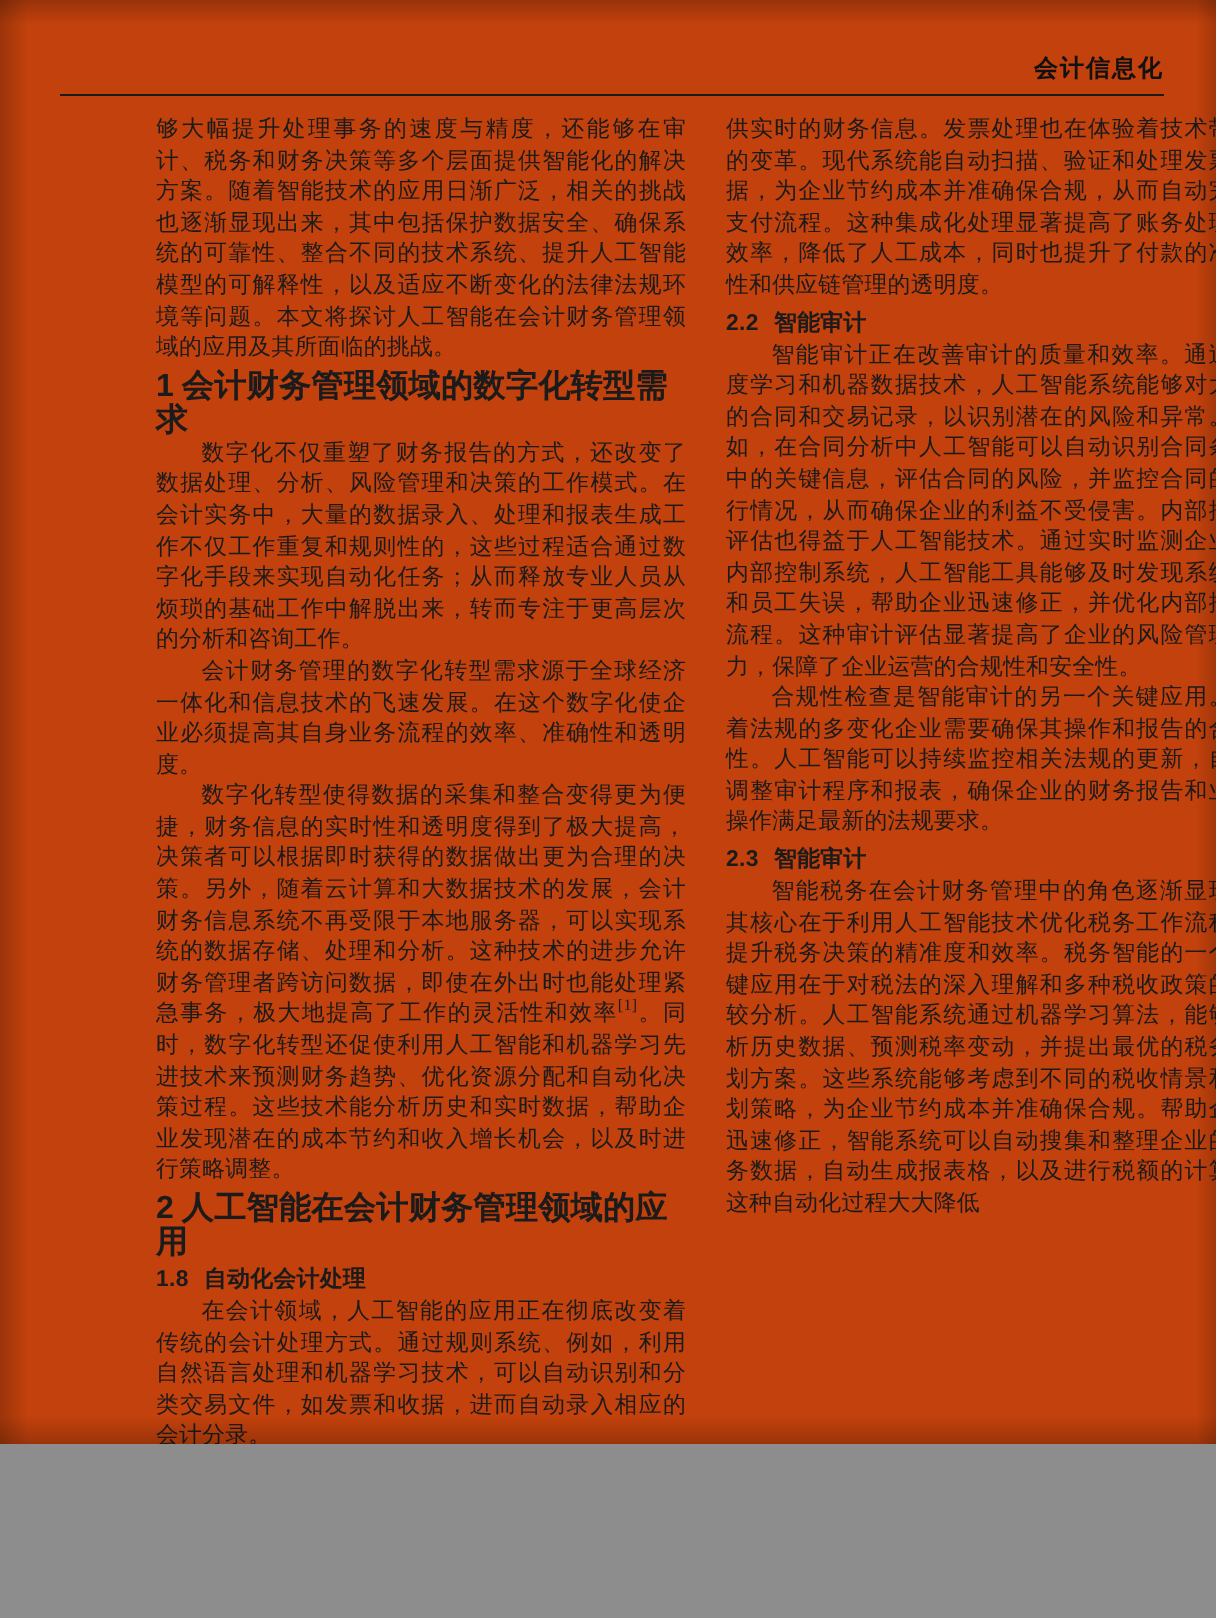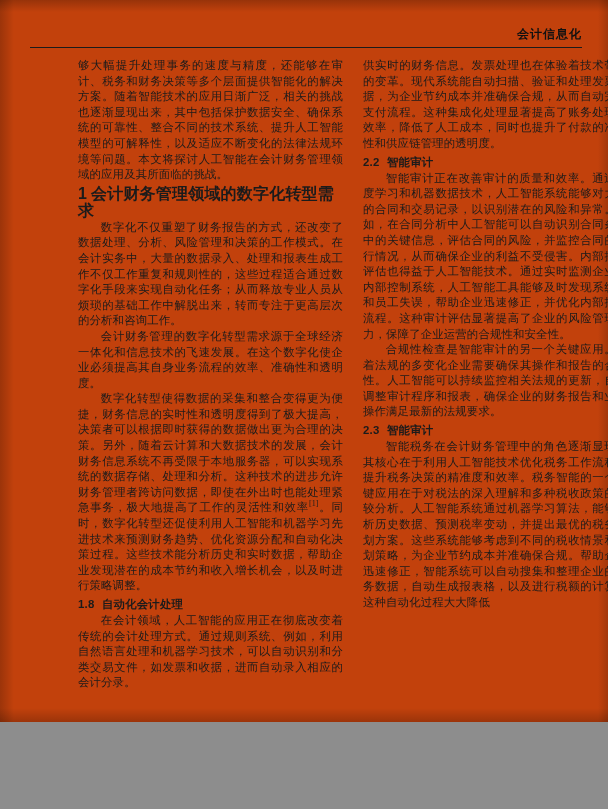--- a/index.html
+++ b/index.html
@@ -196,20 +196,23 @@
       <p class="body noindent">够大幅提升处理事务的速度与精度，还能够在审计、税务和财务决策等多个层面提供智能化的解决方案。随着智能技术的应用日渐广泛，相关的挑战也逐渐显现出来，其中包括保护数据安全、确保系统的可靠性、整合不同的技术系统、提升人工智能模型的可解释性，以及适应不断变化的法律法规环境等问题。本文将探讨人工智能在会计财务管理领域的应用及其所面临的挑战。</p>
 
       <div class="h1">
         <span class="num">1</span><span class="txt">会计财务管理领域的数字化转型需求</span>
       </div>
 
       <p class="body">数字化不仅重塑了财务报告的方式，还改变了数据处理、分析、风险管理和决策的工作模式。在会计实务中，大量的数据录入、处理和报表生成工作不仅工作重复和规则性的，这些过程适合通过数字化手段来实现自动化任务；从而释放专业人员从烦琐的基础工作中解脱出来，转而专注于更高层次的分析和咨询工作。</p>
       <p class="body">会计财务管理的数字化转型需求源于全球经济一体化和信息技术的飞速发展。在这个数字化使企业必须提高其自身业务流程的效率、准确性和透明度。</p>
       <p class="body"><span>数字化转型使得数据的采集和整合变得更为便捷，财务信息的实时性和透明度得到了极大提高，决策者可以根据即时获得的数据做出更为合理的决策。另外，随着云计算和大数据技术的发展，会计财务信息系统不再受限于本地服务器，可以实现系统的数据存储、处理和分析。这种技术的进步允许财务管理者跨访问数据，即使在外出时也能处理紧急事务，极大地提高了工作的灵活性和效率</span><sup class="ref">[1]</sup><span>。同时，数字化转型还促使利用人工智能和机器学习先进技术来预测财务趋势、优化资源分配和自动化决策过程。这些技术能分析历史和实时数据，帮助企业发现潜在的成本节约和收入增长机会，以及时进行策略调整。</span></p>
 
+      <div class="h1">
+        <span class="num">2</span><span class="txt">人工智能在会计财务管理领域的应用</span>
+      </div>
 
       <div class="h2">
         <span class="num">1.8</span><span class="txt">自动化会计处理</span>
       </div>
 
       <p class="body">在会计领域，人工智能的应用正在彻底改变着传统的会计处理方式。通过规则系统、例如，利用自然语言处理和机器学习技术，可以自动识别和分类交易文件，如发票和收据，进而自动录入相应的会计分录。</p>
     </div>
 
     <div class="col">
       <p class="body noindent">供实时的财务信息。发票处理也在体验着技术带来的变革。现代系统能自动扫描、验证和处理发票数据，为企业节约成本并准确保合规，从而自动完成支付流程。这种集成化处理显著提高了账务处理的效率，降低了人工成本，同时也提升了付款的准确性和供应链管理的透明度。</p>

